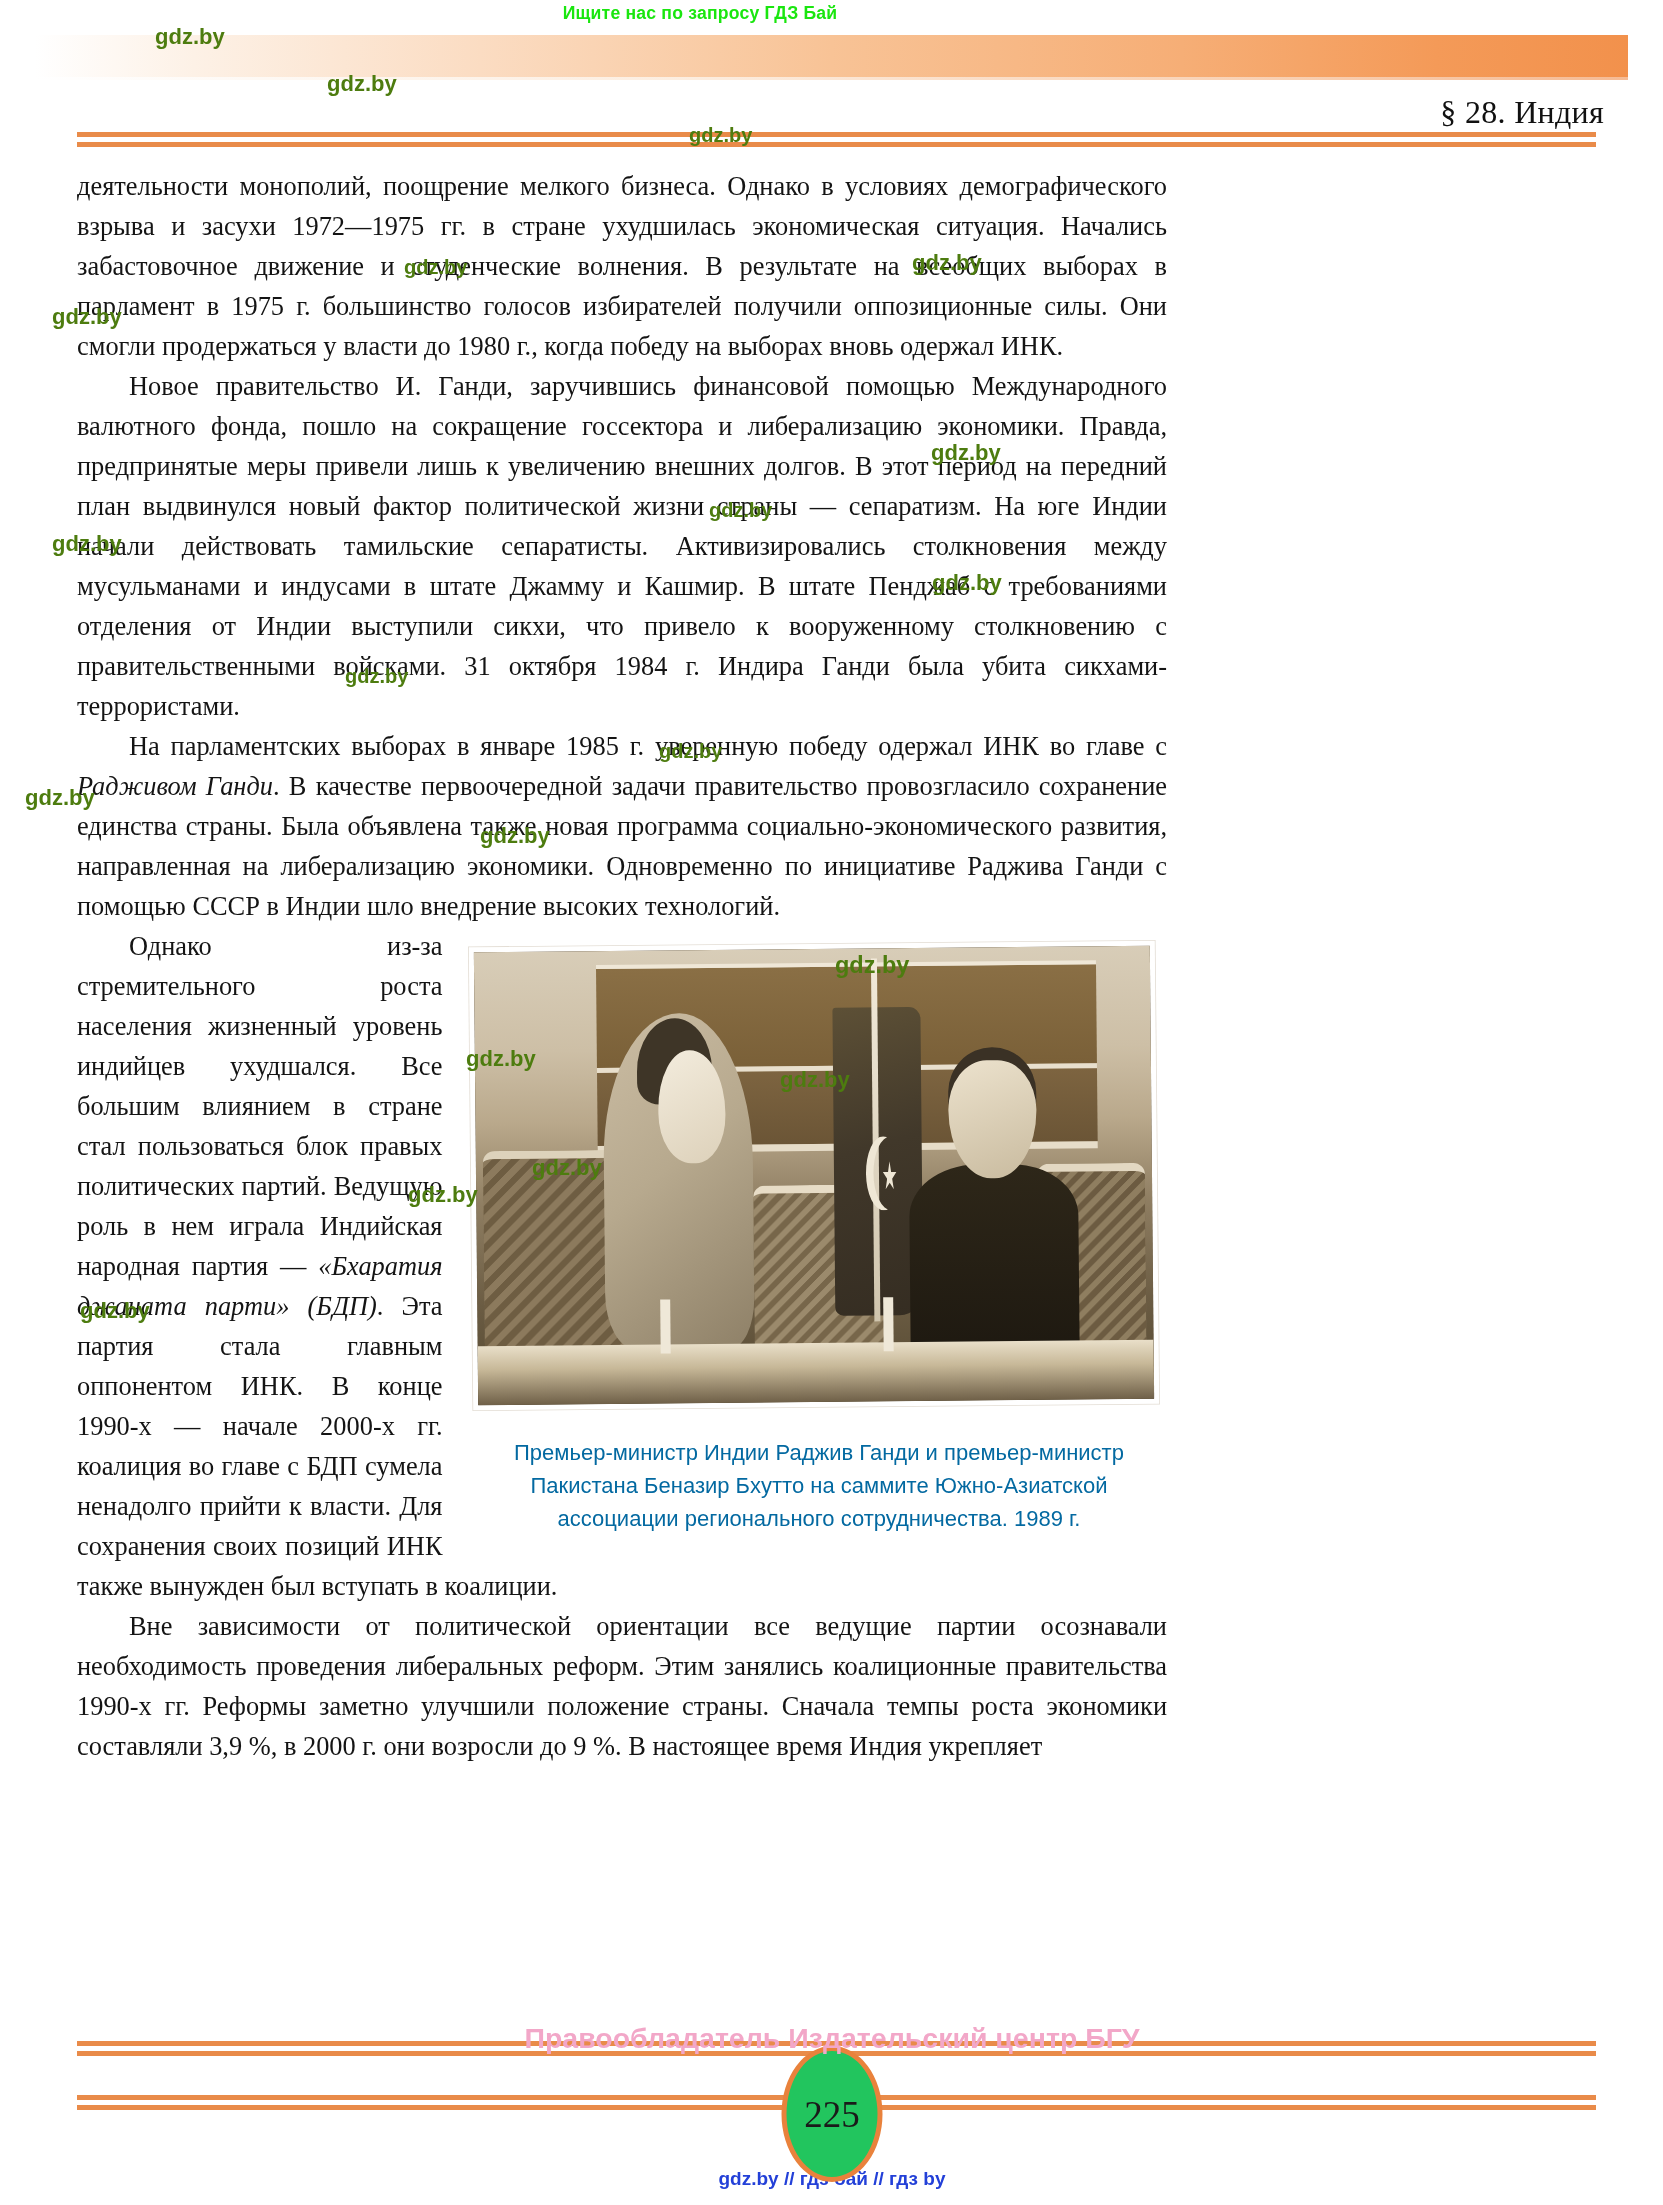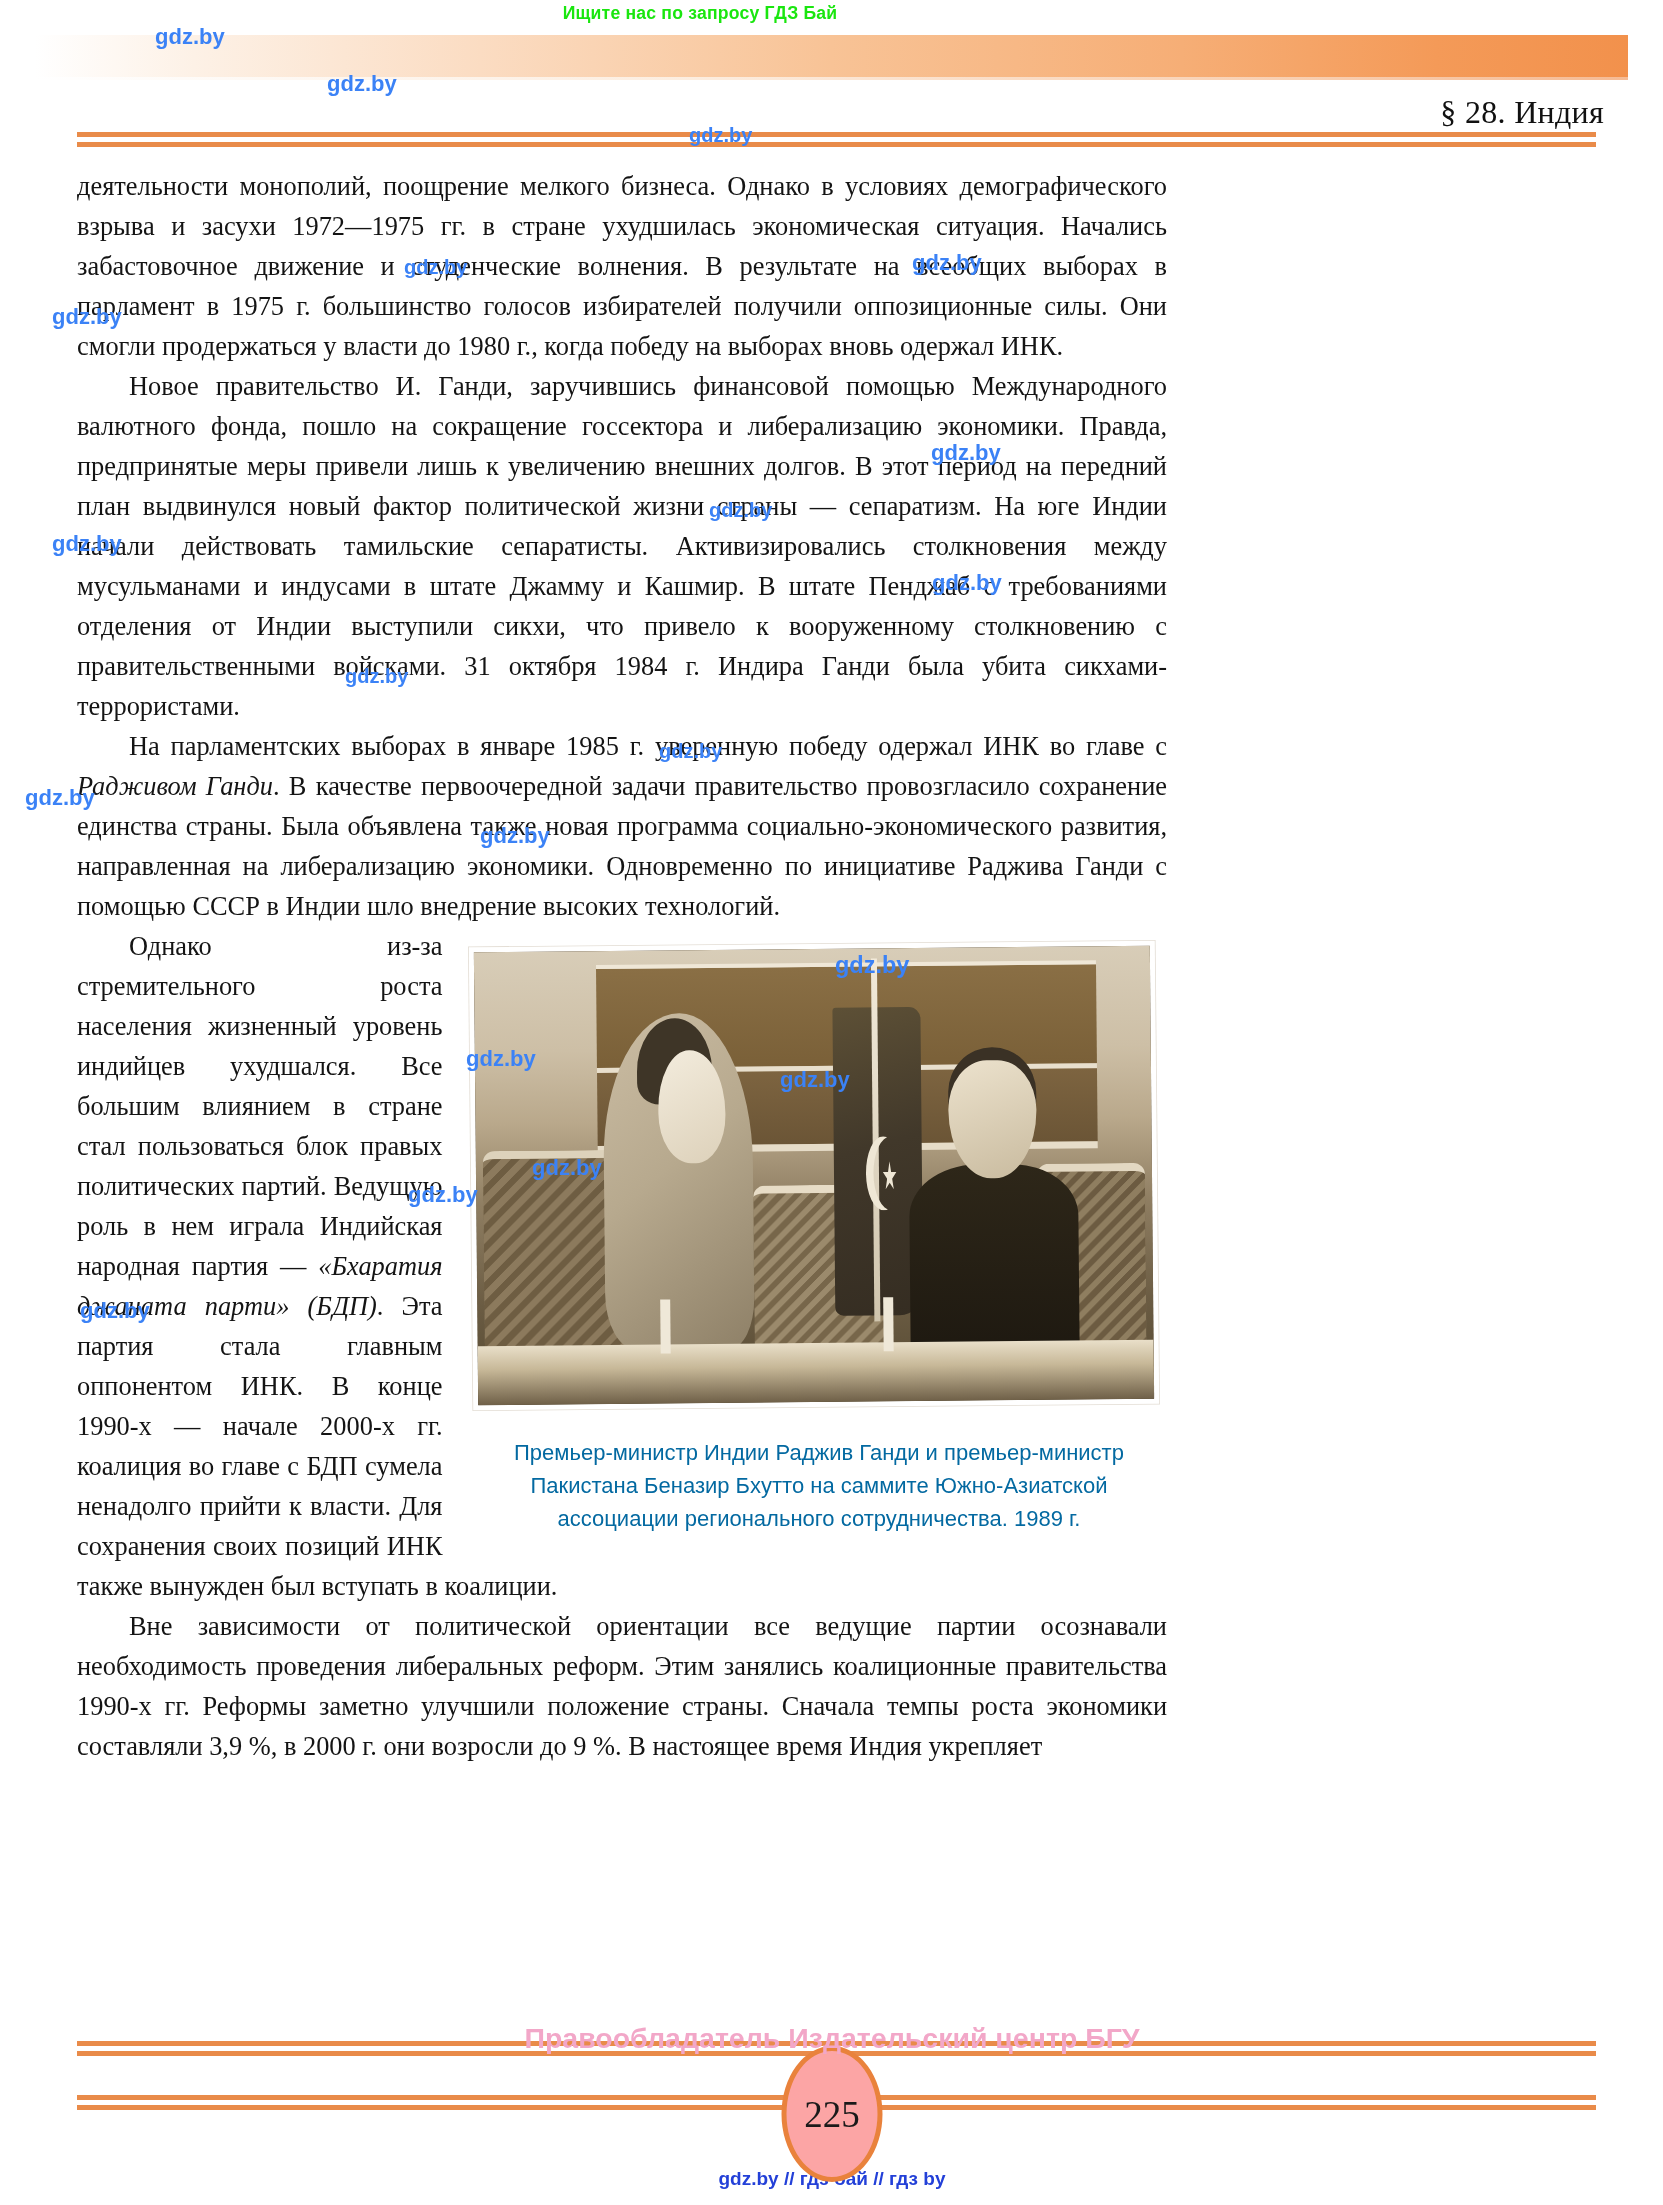--- a/index.html
+++ b/index.html
@@ -291,21 +291,21 @@
   
   .page-number {
     position: absolute;
     left: 50%;
     top: 2046px;
     transform: translateX(-50%);
     width: 91px;
     height: 126px;
     border: 5px solid #e9823c;
     border-radius: 50%;
-    background: #fca5a5;
+    background: #22c55e;
     display: flex;
     align-items: center;
     justify-content: center;
     font-size: 37px;
     color: #1a1a1a;
     z-index: 5;
   }
 
   .copyright-wm {
     position: absolute;
@@ -331,21 +331,21 @@
     font-weight: 700;
     color: #2340d8;
     white-space: nowrap;
   }
 
   
   .wm {
     position: absolute;
     font-family: "Liberation Sans", "DejaVu Sans", sans-serif;
     font-weight: 700;
-    color: #3b82f6;
+    color: #4d7c0f;
     white-space: nowrap;
     pointer-events: none;
   }
 </style>
 </head>
 <body>
 
 <div class="page">
 
   <div class="promo-top">Ищите нас по запросу ГДЗ Бай</div>

